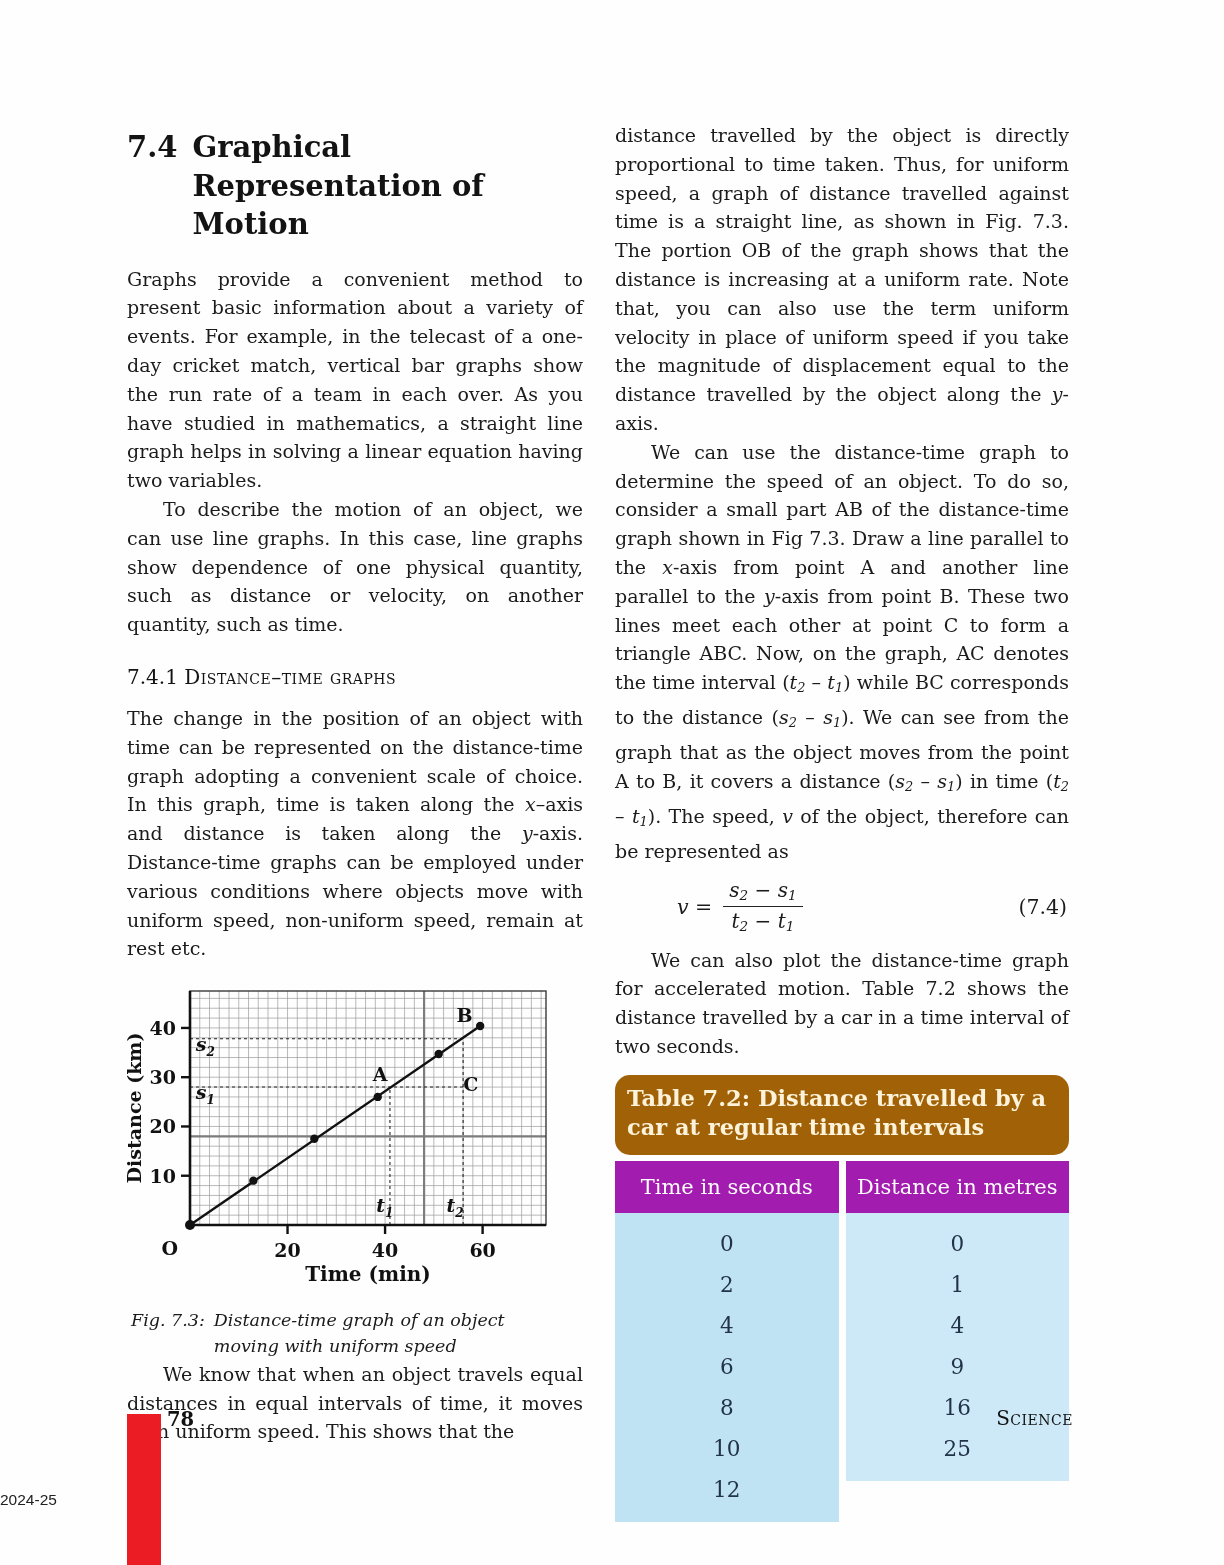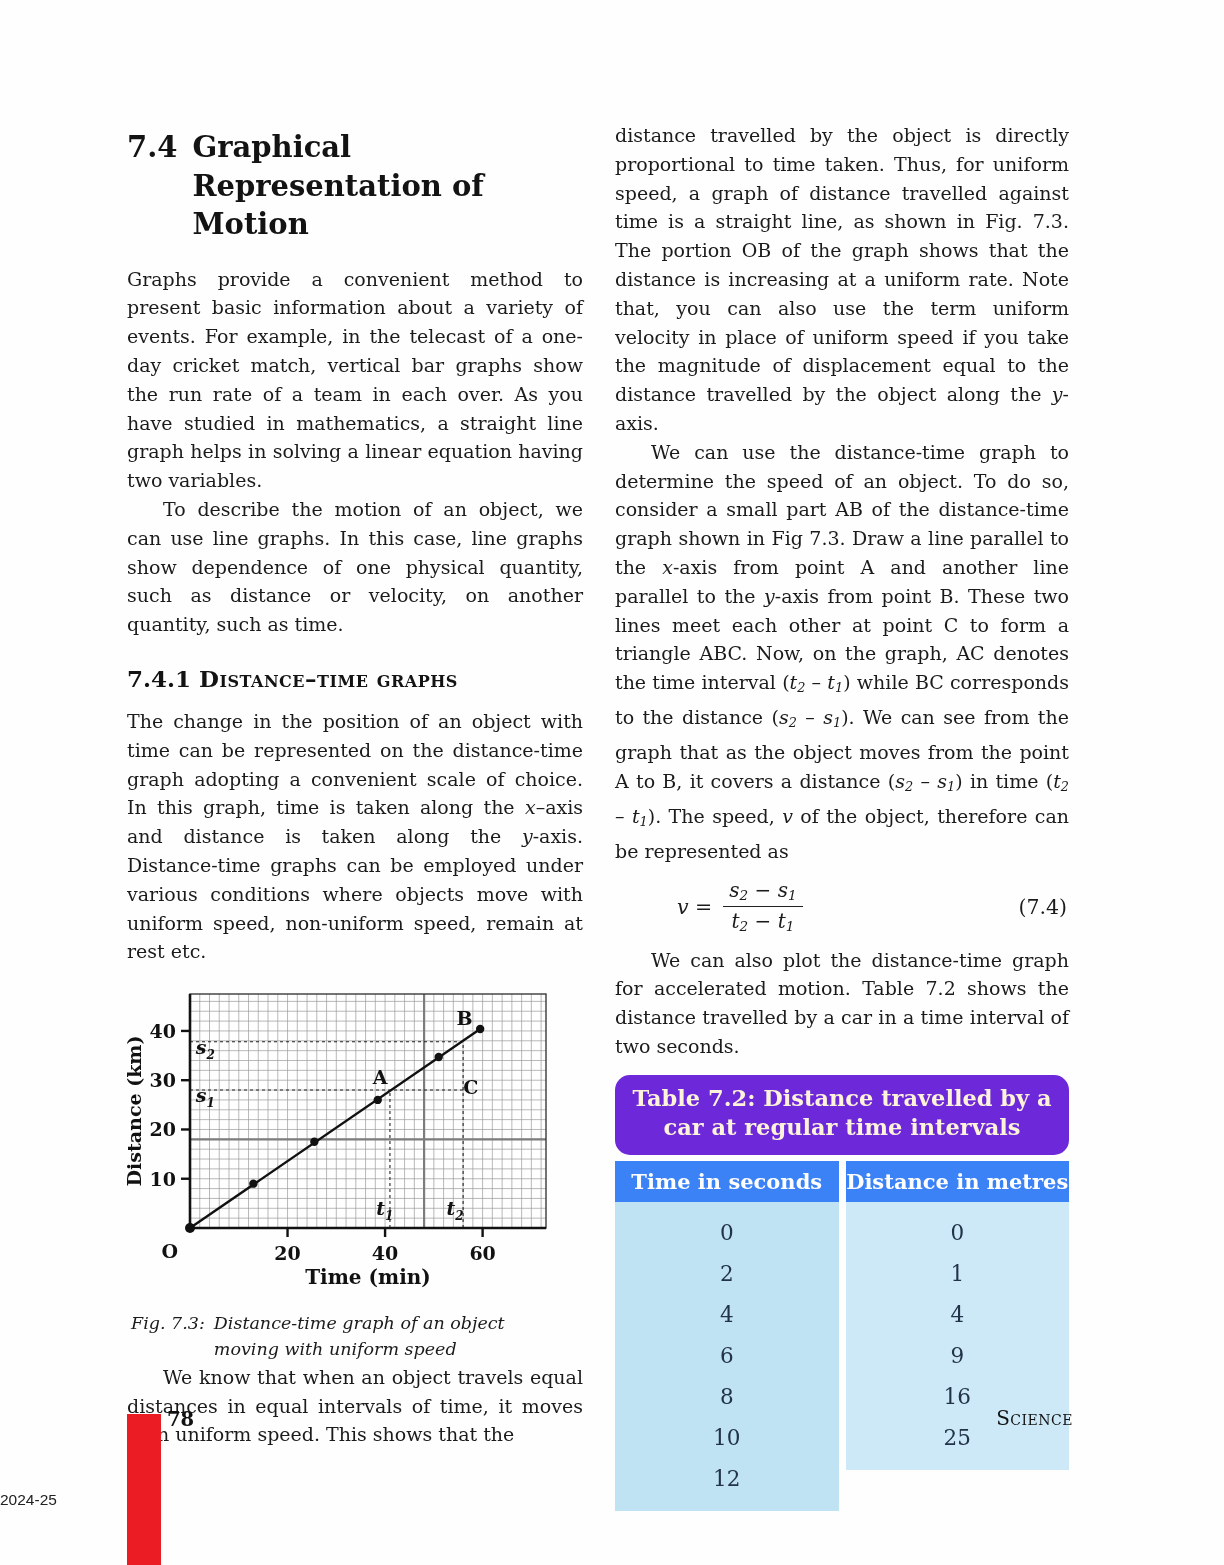--- a/index.html
+++ b/index.html
@@ -5,40 +5,40 @@
   html,body{margin:0;padding:0;background:#ffffff}
   *{box-sizing:border-box}
   .page{position:relative;width:1224px;height:1565px;background:#fefefe;
         font-family:"DejaVu Serif","Liberation Serif",serif;color:#1b1b1b;overflow:hidden}
   .col{position:absolute}
   .left{left:127px;width:456px;top:128px}
   .right{left:615px;width:454px;top:121px}
   p.body{margin:0;font-size:19px;line-height:28.8px;text-align:justify}
   .indent{text-indent:36px}
   .h1{display:flex;gap:15px;font-size:29px;font-weight:bold;line-height:1.33;color:#131313;margin:0 0 21px 0}
-  .h2{margin:26px 0 15px;font-size:23px;font-weight:bold;color:#131313}
+  .h2{margin:26px 0 15px;font-size:20px;font-weight:normal;color:#131313}
   .h2 .sc{font-variant:small-caps;letter-spacing:.5px}
   .it{font-style:italic}
   .sb{font-style:italic;font-size:.68em;vertical-align:-0.25em}
   .figure{margin-top:12px}
   svg text{font-family:"DejaVu Serif",serif}
   .caption{margin-top:10px;display:grid;grid-template-columns:auto 1fr;column-gap:9px;
            font-size:17.5px;font-style:italic;line-height:1.5;padding:0 40px 0 4px}
   .cap-label{font-weight:normal;white-space:nowrap}
   .p4{margin-top:30px}
   .equation{display:flex;align-items:center;margin:12px 0 10px;padding-left:62px;font-size:20.5px}
   .frac{display:inline-flex;flex-direction:column;align-items:center;margin-left:11px;font-size:20px;line-height:1.25}
   .frac .num{border-bottom:1.8px solid #222;padding:0 6px 2px}
   .frac .den{padding-top:2px}
   .eq-no{margin-left:auto;padding-right:2px}
-  .table-title{margin-top:14px;background:#6d28d9;color:#fdf3da;font-weight:bold;font-size:22.5px;
-               line-height:1.32;text-align:center;border-radius:15px;padding:9px 12px 12px}
+  .table-title{margin-top:14px;background:#a16207;color:#fdf3da;font-weight:bold;font-size:22.5px;
+               line-height:1.32;border-radius:15px;padding:9px 12px 12px}
   .dtable{margin-top:6px;display:grid;grid-template-columns:1fr 1fr;column-gap:7px}
-  .th{height:41px;background:#3b82f6;display:flex;align-items:center;justify-content:center;
-      color:#fefefe;font-weight:bold;font-size:21px}
+  .th{height:52px;background:#a21caf;display:flex;align-items:center;justify-content:center;
+      color:#fefefe;font-weight:normal;font-size:21px}
   .tb{padding:10px 0 12px;display:flex;flex-direction:column}
   .dcol.c1 .tb{background:#bfe3f3}
   .dcol.c2 .tb{background:#cde9f7}
   .cell{height:41px;display:flex;align-items:center;justify-content:center;font-size:21.5px;color:#223349}
   .red-bar{position:absolute;left:127px;top:1414px;width:34px;height:151px;background:#ec1c24}
   .page-num{position:absolute;left:167px;top:1408px;font-size:19.5px;font-weight:bold;color:#111}
   .brand{position:absolute;right:151px;top:1406px;font-size:20px;
          font-variant:small-caps;letter-spacing:.5px;color:#111}
   .year{position:absolute;left:0;right:0;top:1491px;text-align:left;
         font-family:"Liberation Sans",sans-serif;font-size:15.5px;color:#222}

